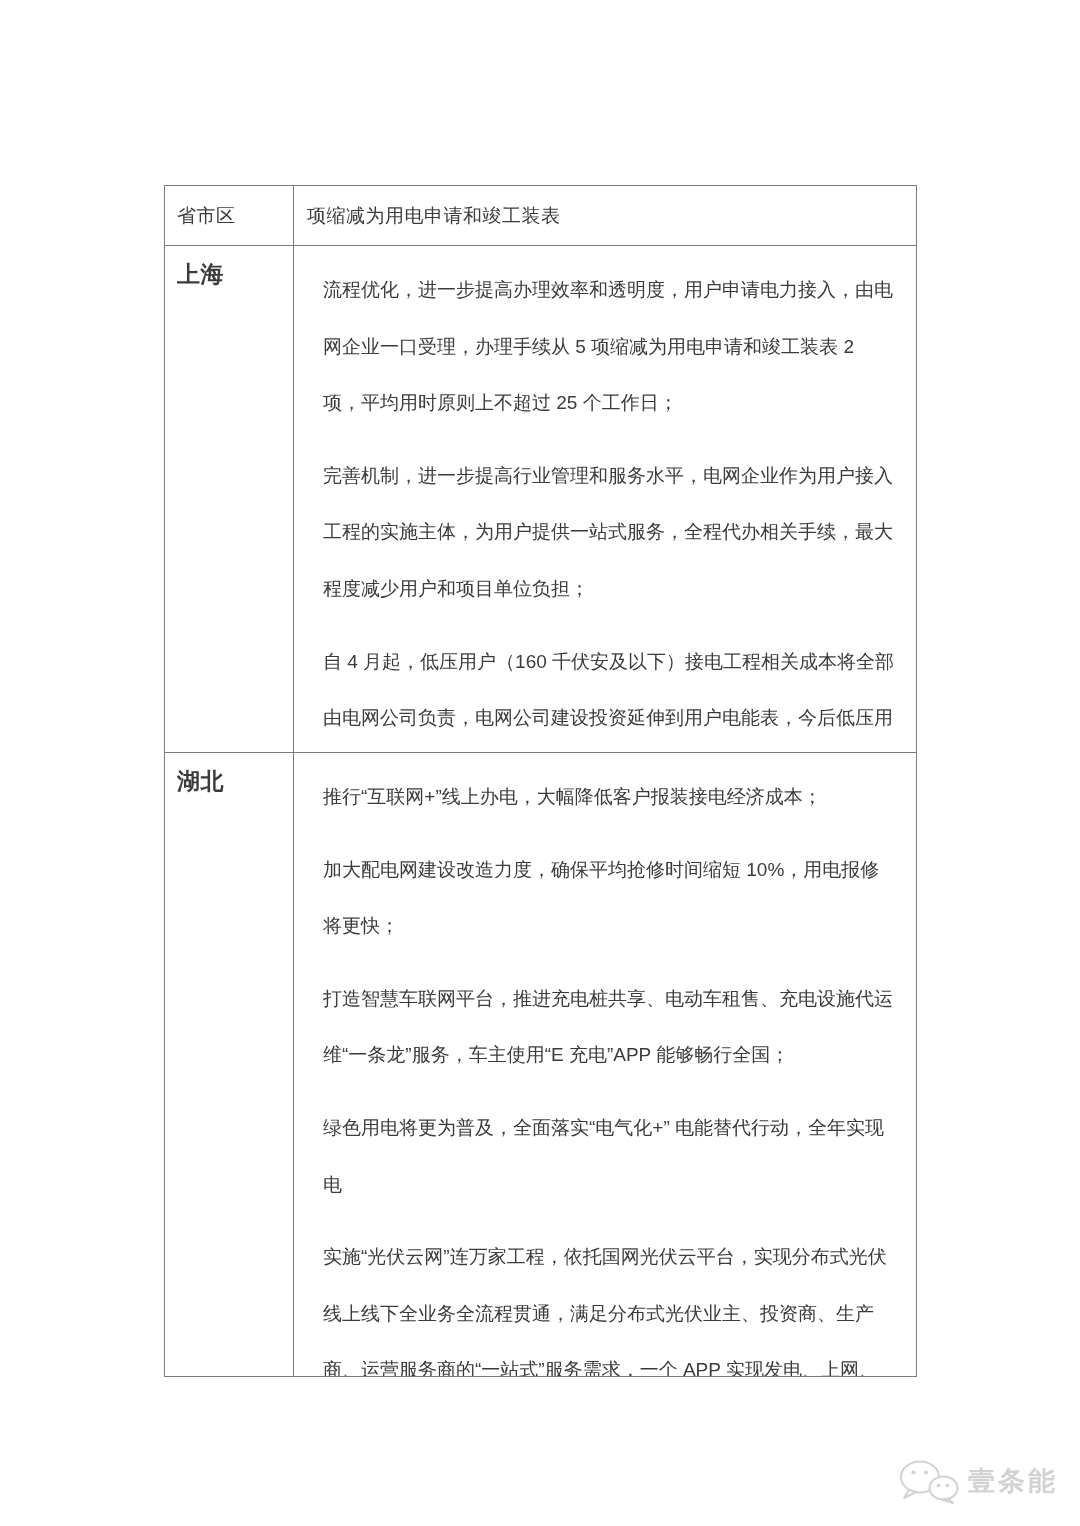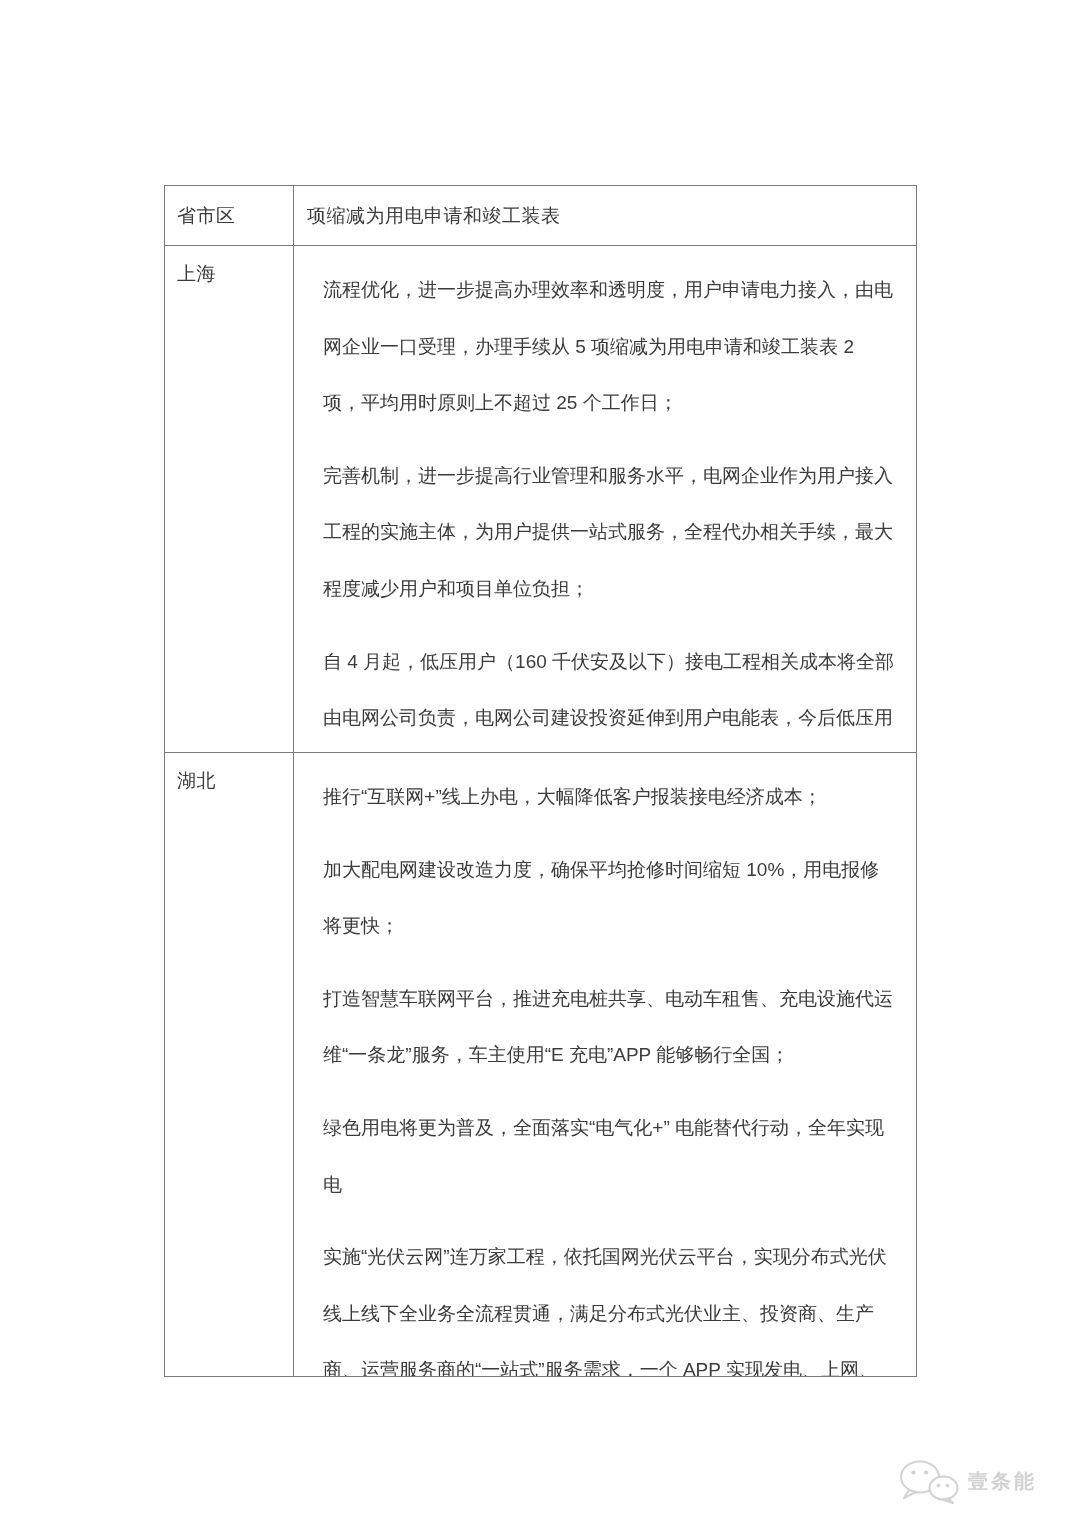--- a/index.html
+++ b/index.html
@@ -57,24 +57,25 @@
     display: flex;
     align-items: center;
   }
   .header-text {
     font-size: 19px;
     color: #3b3b3b;
     letter-spacing: 0.5px;
   }
 
   .region-label {
-    font-size: 19px;
+    font-size: 23px;
     color: #3b3b3b;
     line-height: 56.6px;
     letter-spacing: 0.5px;
+    font-weight: bold;
   }
   .cell-measures p {
     margin: 16px;
     font-size: 19px;
     line-height: 56.6px;
     color: #3b3b3b;
     text-align: left;
     word-break: break-all;
   }
 
@@ -86,21 +87,21 @@
     display: flex;
     align-items: center;
     gap: 6px;
   }
   .watermark .wm-icon {
     width: 66px;
     height: 46px;
     flex: 0 0 auto;
   }
   .watermark .wm-text {
-    font-size: 20px;
+    font-size: 27px;
     font-weight: bold;
     color: #d2d2d2;
     letter-spacing: 3px;
     text-shadow: 0 1px 0 #ffffff;
     white-space: nowrap;
   }
 </style>
 </head>
 <body>
 

